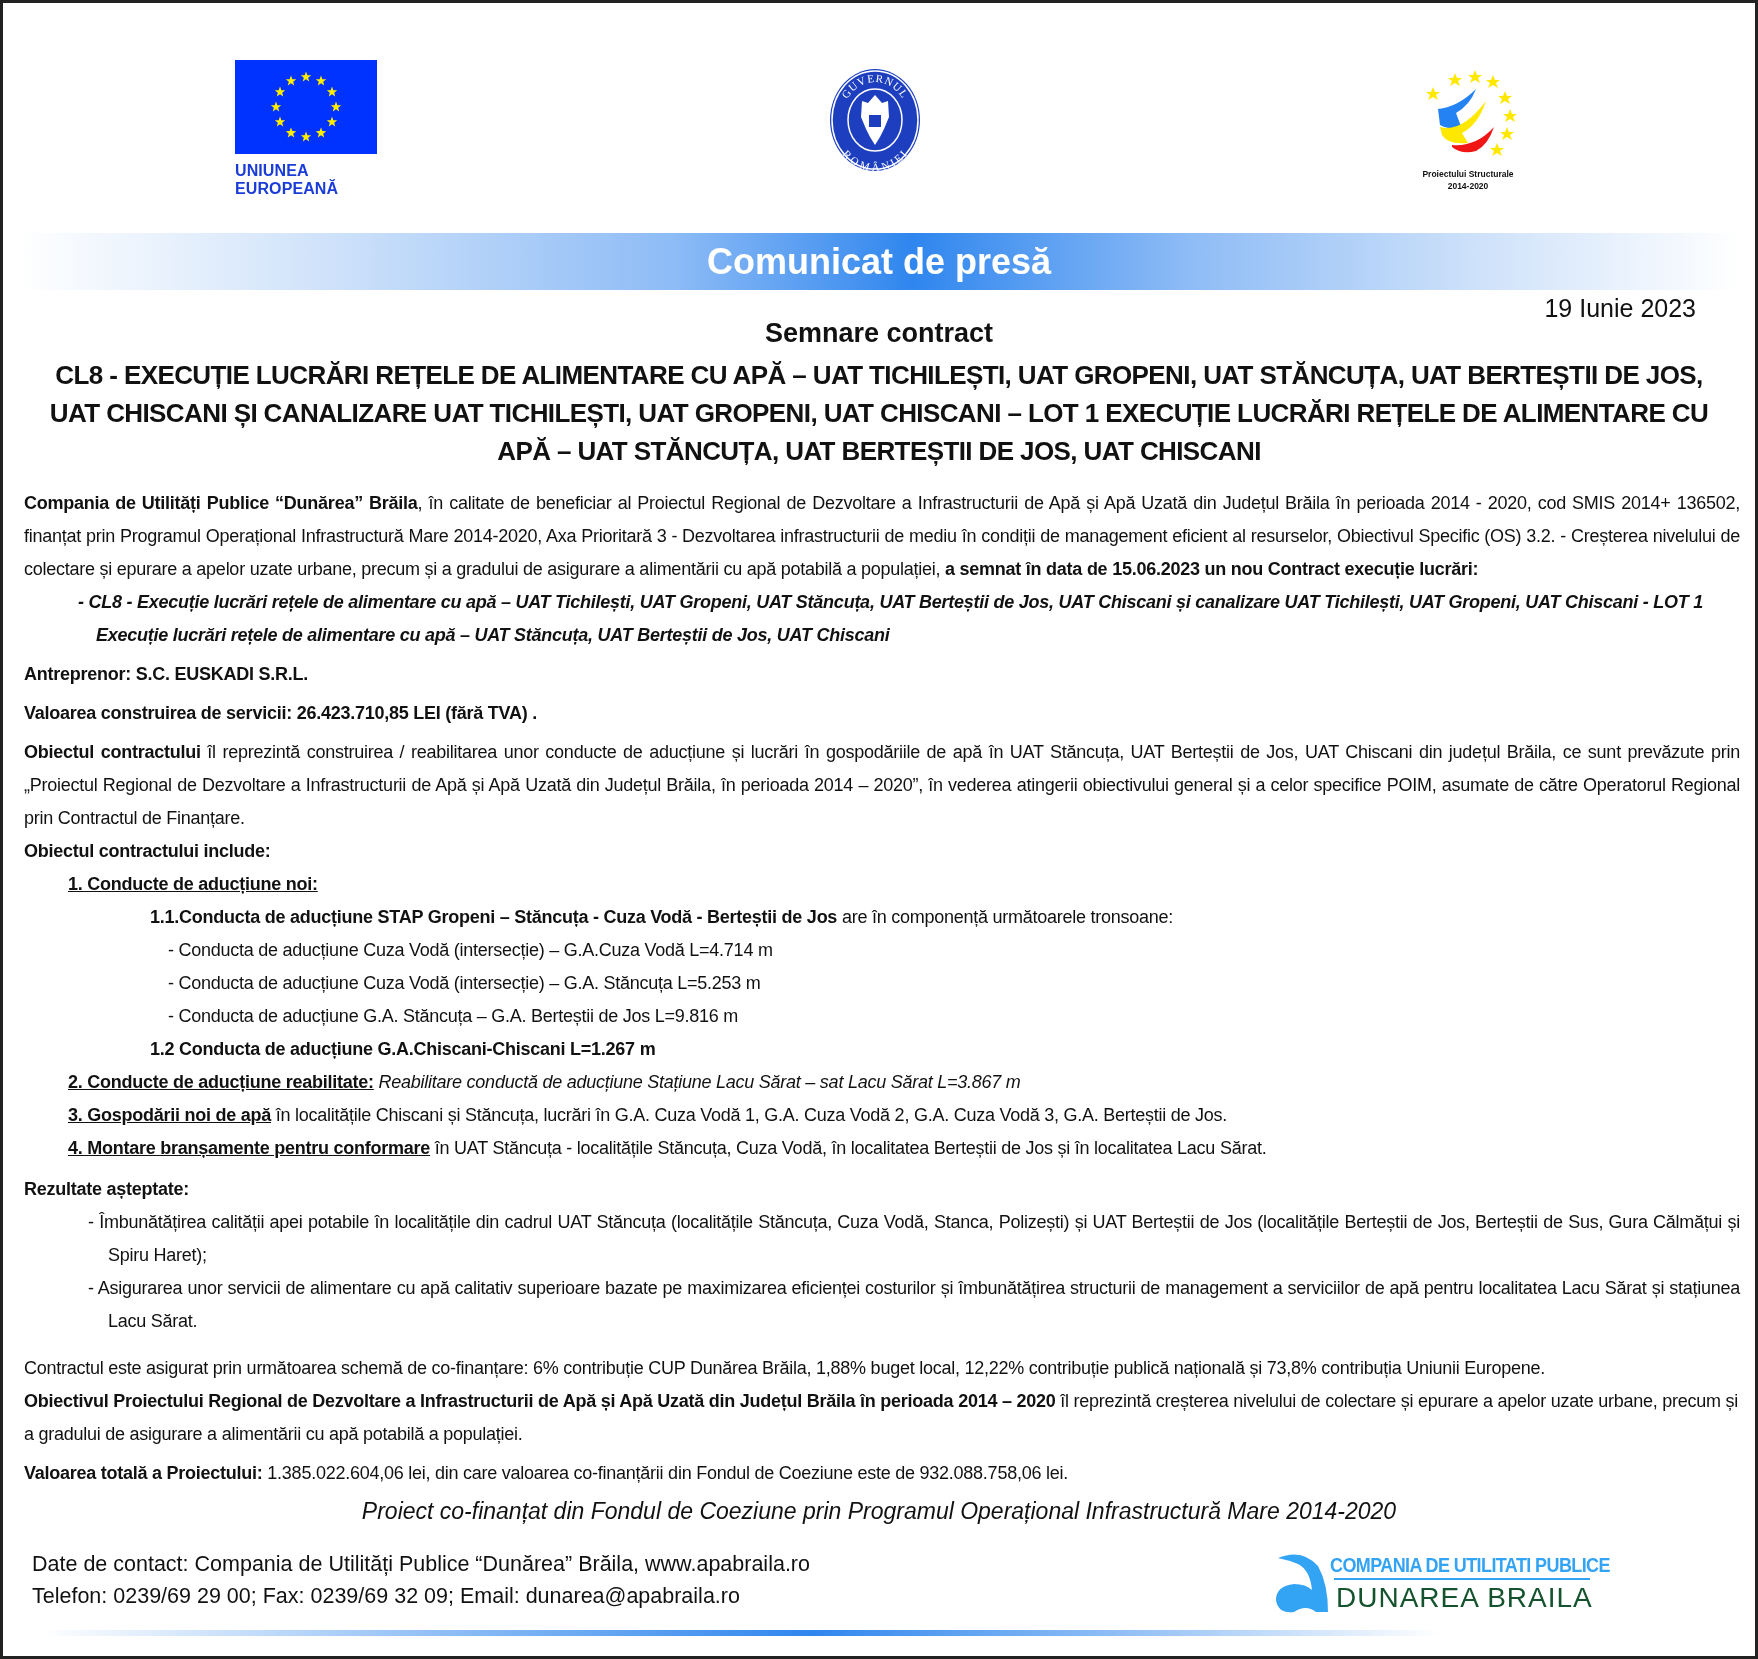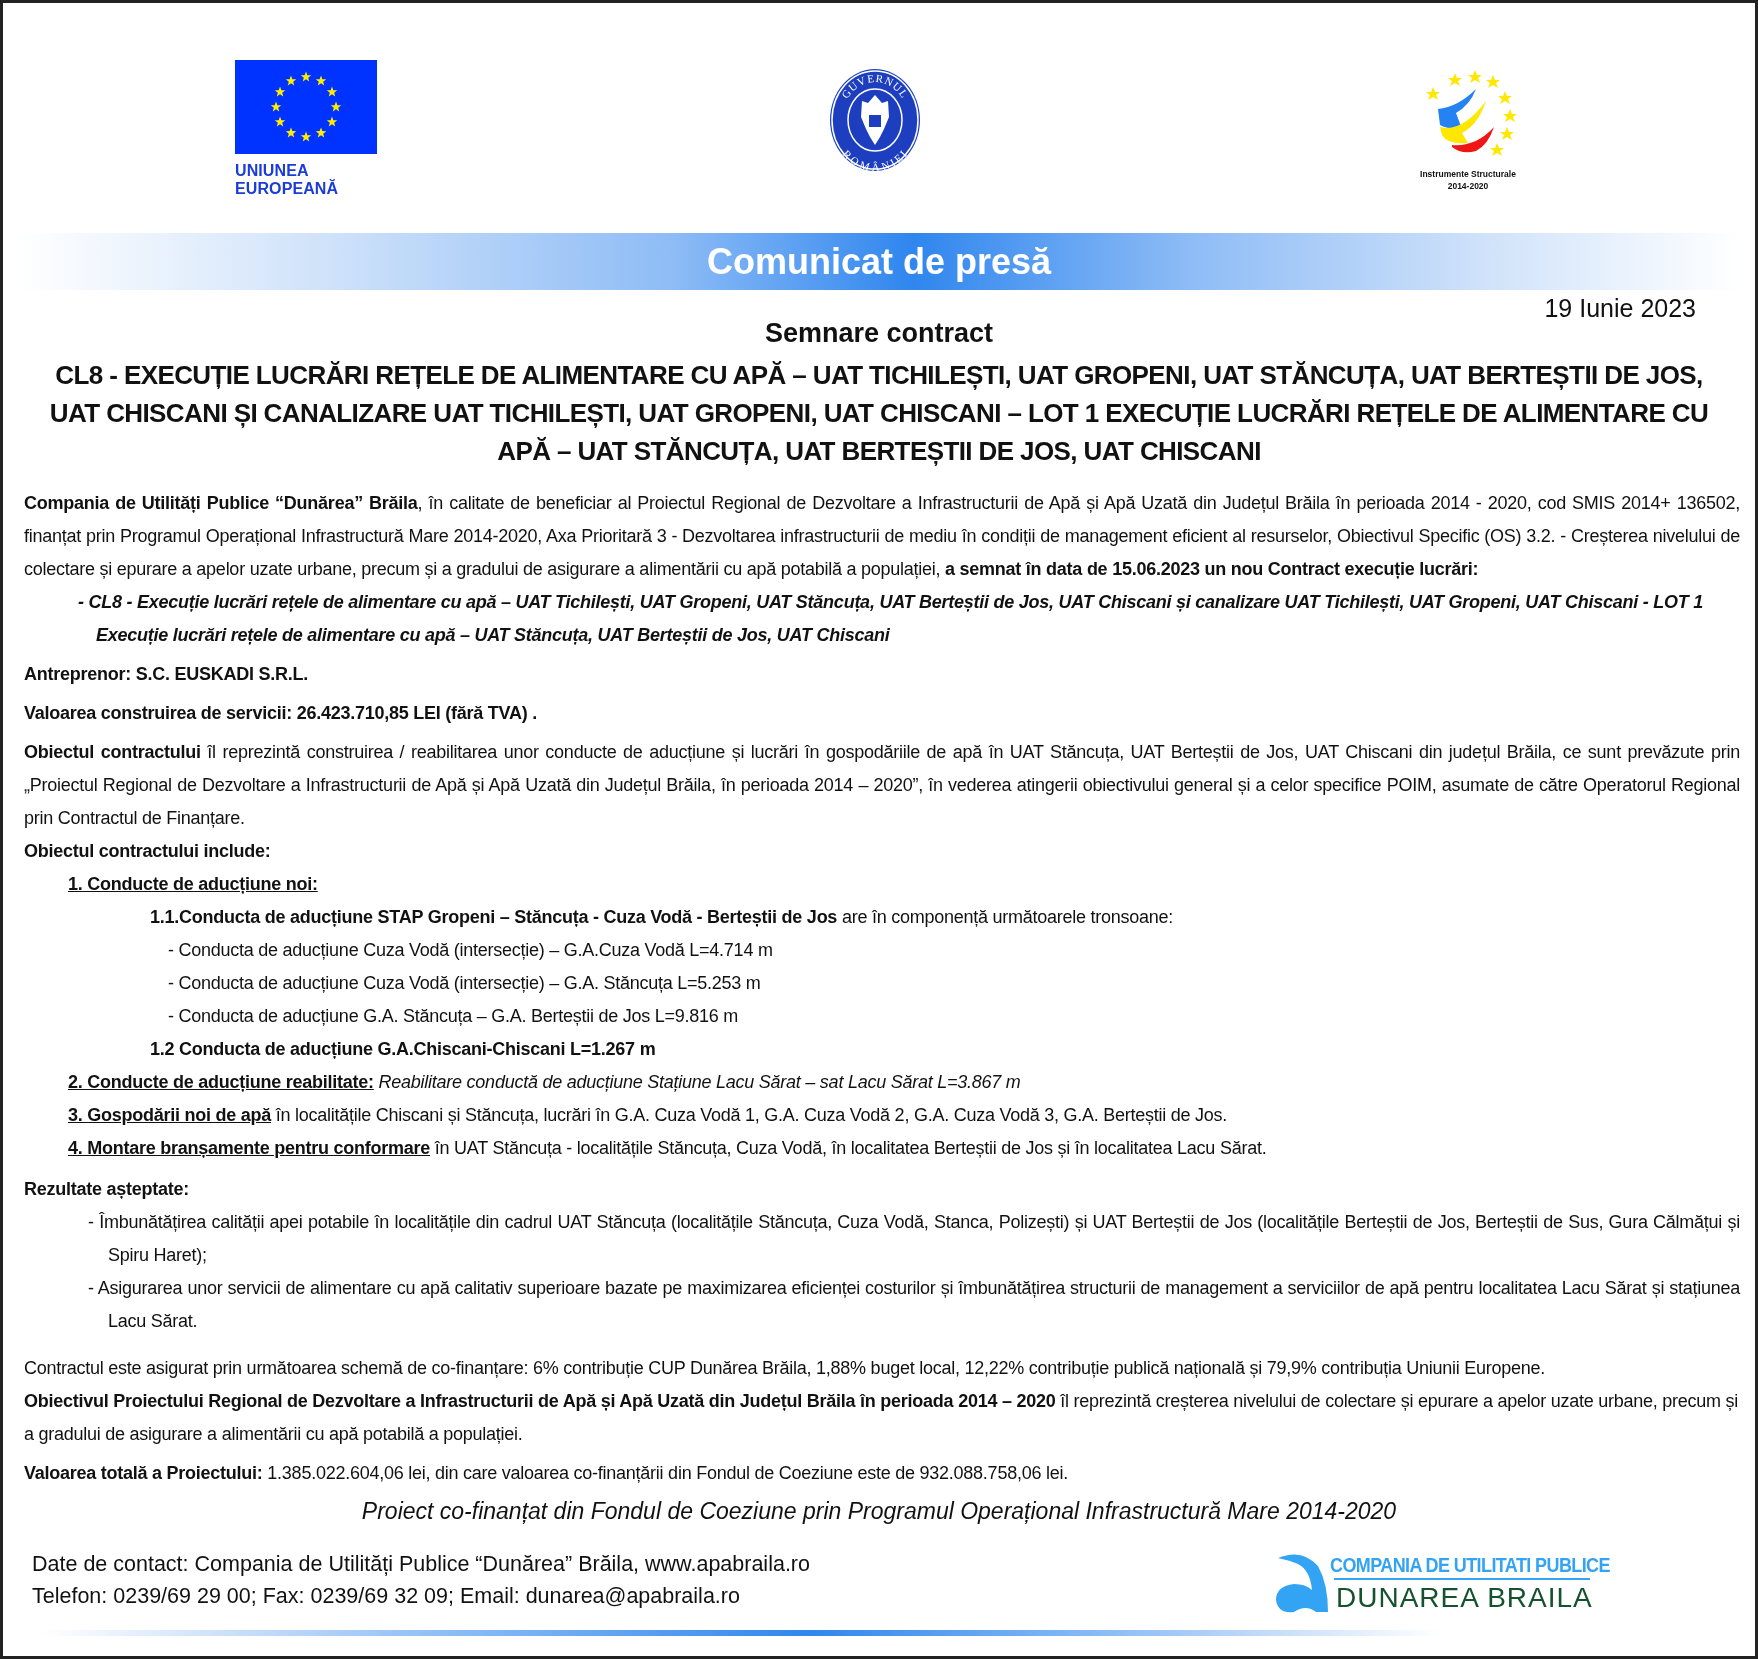--- a/index.html
+++ b/index.html
@@ -93,21 +93,21 @@
       <polygon points="87,24 89,29 94,29 90,32 92,37 87,34 82,37 84,32 80,29 85,29"></polygon>
       <polygon points="15,20 17,25 22,25 18,28 20,33 15,30 10,33 12,28 8,25 13,25"></polygon>
       <polygon points="92,42 94,47 99,47 95,50 97,55 92,52 87,55 89,50 85,47 90,47"></polygon>
       <polygon points="89,60 91,65 96,65 92,68 94,73 89,70 84,73 86,68 82,65 87,65"></polygon>
       <polygon points="79,76 81,81 86,81 82,84 84,89 79,86 74,89 76,84 72,81 77,81"></polygon>
     </g>
     <path d="M20 42 Q40 40 58 22 Q52 38 38 46 L44 62 Q28 62 22 58 Z" fill="#2482f2"></path>
     <path d="M22 60 Q44 66 68 34 Q60 58 44 66 L50 76 Q30 78 24 68 Z" fill="#ffe800"></path>
     <path d="M34 78 Q58 80 76 60 Q70 78 58 84 Q44 88 34 80 Z" fill="#f01616"></path>
   </svg>
-  <div class="is-caption">Instrumente Structurale</div>
+  <div class="is-caption">Proiectului Structurale</div>
   <div class="is-caption">2014-2020</div>
 </div>
 
 <div class="band">
   <div class="band-title">Comunicat de presă</div>
 </div>
 
 <div class="date">19 Iunie 2023</div>
 <div class="subhead">Semnare contract</div>
 <div class="main-title">CL8 - EXECUȚIE LUCRĂRI REȚELE DE ALIMENTARE CU APĂ – UAT TICHILEȘTI, UAT GROPENI, UAT STĂNCUȚA, UAT BERTEȘTII DE JOS, UAT CHISCANI ȘI CANALIZARE UAT TICHILEȘTI, UAT GROPENI, UAT CHISCANI –  LOT 1 EXECUȚIE LUCRĂRI REȚELE DE ALIMENTARE CU APĂ – UAT STĂNCUȚA, UAT BERTEȘTII DE JOS, UAT CHISCANI</div>
@@ -140,21 +140,21 @@
   </p>
   <p class="sub1">
     <span class="b u">3. Gospodării noi de apă</span><span> în localitățile Chiscani și Stăncuța, lucrări în G.A. Cuza Vodă 1, G.A. Cuza Vodă 2, G.A. Cuza Vodă 3, G.A. Berteștii de Jos.</span>
   </p>
   <p class="sub1">
     <span class="b u">4. Montare branșamente pentru conformare</span><span> în UAT Stăncuța - localitățile Stăncuța, Cuza Vodă, în localitatea Berteștii de Jos și în localitatea Lacu Sărat.</span>
   </p>
   <p class="b" style="margin-top:8px">Rezultate așteptate:</p>
   <p class="res">- Îmbunătățirea calității apei potabile în localitățile din cadrul UAT Stăncuța (localitățile Stăncuța, Cuza Vodă, Stanca, Polizești) și UAT Berteștii de Jos (localitățile Berteștii de Jos, Berteștii de Sus, Gura Călmățui și Spiru Haret);</p>
   <p class="res">- Asigurarea unor servicii de alimentare cu apă calitativ superioare bazate pe maximizarea eficienței costurilor și îmbunătățirea structurii de management a serviciilor de apă pentru localitatea Lacu Sărat  și stațiunea Lacu Sărat.</p>
-  <p class="just" style="margin-top:14px">Contractul este asigurat prin următoarea schemă de co-finanțare: 6% contribuție CUP Dunărea Brăila, 1,88% buget local, 12,22% contribuție publică națională și 79,9% contribuția Uniunii Europene.</p>
+  <p class="just" style="margin-top:14px">Contractul este asigurat prin următoarea schemă de co-finanțare: 6% contribuție CUP Dunărea Brăila, 1,88% buget local, 12,22% contribuție publică națională și 73,8% contribuția Uniunii Europene.</p>
   <p>
     <span class="b">Obiectivul Proiectului Regional de Dezvoltare a Infrastructurii de Apă și Apă Uzată din Județul Brăila în perioada 2014 – 2020</span><span> îl reprezintă creșterea nivelului de colectare și epurare a apelor uzate urbane, precum și a gradului de asigurare a alimentării cu apă potabilă a populației.</span>
   </p>
   <p class="gap">
     <span class="b">Valoarea totală a Proiectului:</span><span> 1.385.022.604,06 lei, din care valoarea co-finanțării din Fondul de Coeziune este de 932.088.758,06 lei.</span>
   </p>
 </div>
 
 <div class="footer-note">Proiect co-finanțat din Fondul de Coeziune prin Programul Operațional Infrastructură Mare 2014-2020</div>
 

